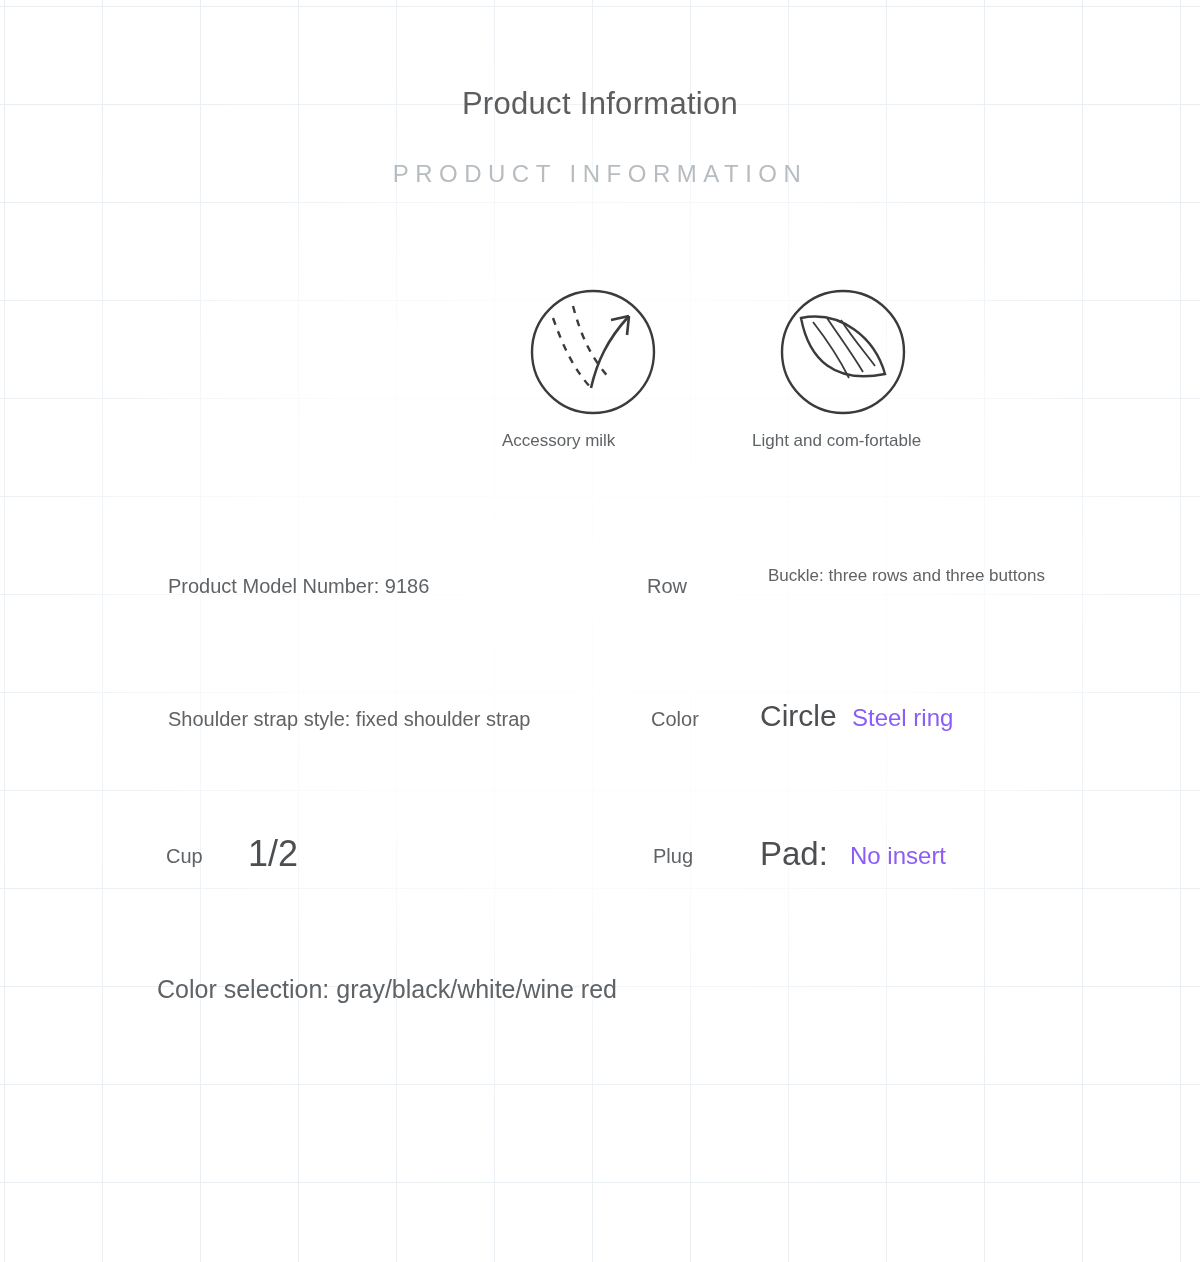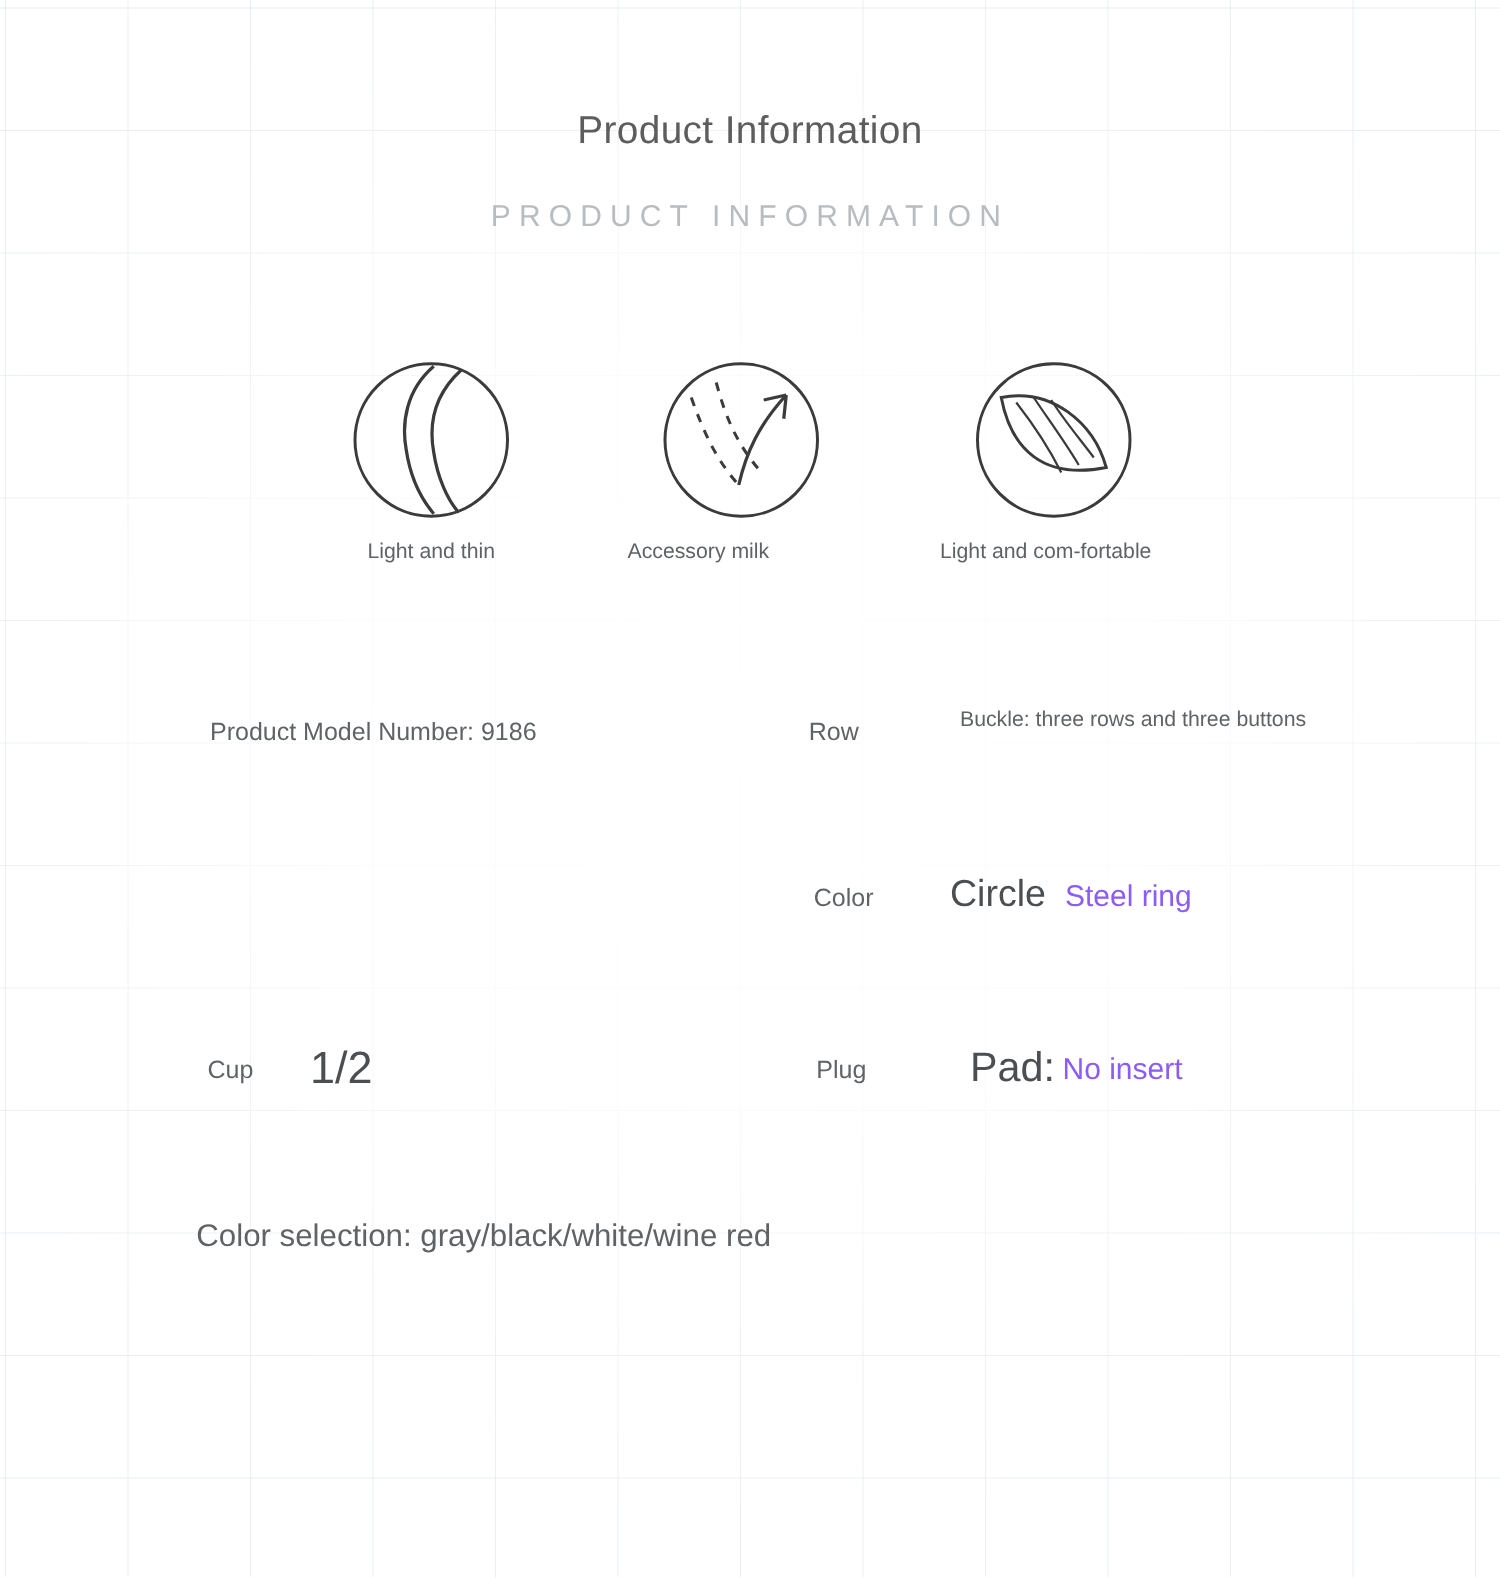--- a/index.html
+++ b/index.html
@@ -147,30 +147,20 @@
 <div class="grid-bg"></div>
 <div class="grid-fade"></div>
 
 <div class="content">
 
   <div class="title-main">Product Information</div>
   <div class="title-sub">PRODUCT INFORMATION</div>
 
   <div class="features">
 
-    <div class="feature f1">
-      <div class="circle">
-        <svg viewBox="0 0 128 128" width="128" height="128">
-          <circle cx="64" cy="64" r="61" fill="none" stroke="#3b3b3b" stroke-width="2.4"></circle>
-          <path d="M66 5 C44 24, 40 50, 44 72 C47 92, 55 110, 66 123" fill="none" stroke="#3b3b3b" stroke-width="2.6"></path>
-          <path d="M88 8 C66 28, 62 52, 66 74 C69 94, 77 112, 86 122" fill="none" stroke="#3b3b3b" stroke-width="2.6"></path>
-        </svg>
-      </div>
-      <div class="caption">Light and thin</div>
-    </div>
 
     <div class="feature f3">
       <div class="circle">
         <svg viewBox="0 0 128 128" width="128" height="128">
           <circle cx="64" cy="64" r="61" fill="none" stroke="#3b3b3b" stroke-width="2.4"></circle>
           <path d="M22 30 C30 72, 56 96, 106 86 C96 50, 62 22, 22 30 Z" fill="none" stroke="#3b3b3b" stroke-width="2.4"></path>
           <path d="M34 34 C48 52, 60 70, 70 90" fill="none" stroke="#3b3b3b" stroke-width="1.8"></path>
           <path d="M48 30 C60 48, 72 64, 84 84" fill="none" stroke="#3b3b3b" stroke-width="1.8"></path>
           <path d="M62 32 C72 48, 84 62, 96 78" fill="none" stroke="#3b3b3b" stroke-width="1.8"></path>
         </svg>
@@ -193,28 +183,29 @@
 
   </div>
 
   <div class="spec-row" style="top:565px;">
     <div class="spec-label" style="left:168px; top:10px;">Product Model Number: 9186</div>
     <div class="spec-label" style="left:647px; top:10px;">Row</div>
     <div class="spec-small" style="left:768px; top:0px;">Buckle: three rows and three buttons</div>
   </div>
 
   <div class="spec-row" style="top:700px;">
+    <div class="spec-label" style="left:168px; top:8px;">Shoulder strap style: fixed shoulder strap</div>
     <div class="spec-label" style="left:651px; top:8px;">Color</div>
     <div class="spec-big" style="left:760px; top:-1px;">Circle</div>
     <div class="spec-mid" style="left:852px; top:4px;">Steel ring</div>
   </div>
 
   <div class="spec-row" style="top:835px;">
     <div class="spec-label" style="left:166px; top:10px;">Cup</div>
     <div class="spec-big" style="left:248px; top:-2px; font-size:36px;">1/2</div>
     <div class="spec-label" style="left:653px; top:10px;">Plug</div>
-    <div class="spec-big" style="left:776px; top:0px; font-size:33px;">Pad:</div>
+    <div class="spec-big" style="left:760px; top:0px; font-size:33px;">Pad:</div>
     <div class="spec-mid" style="left:850px; top:7px;">No insert</div>
   </div>
 
   <div class="color-line">Color selection: gray/black/white/wine red</div>
 
 </div>
 
 </body></html>

